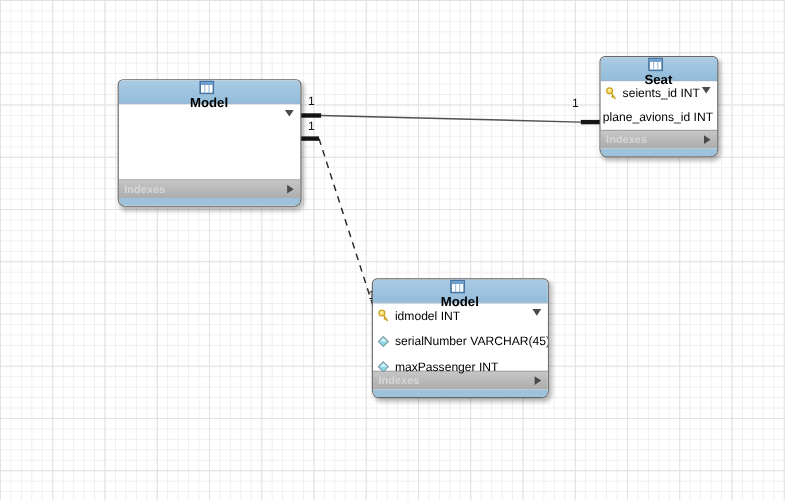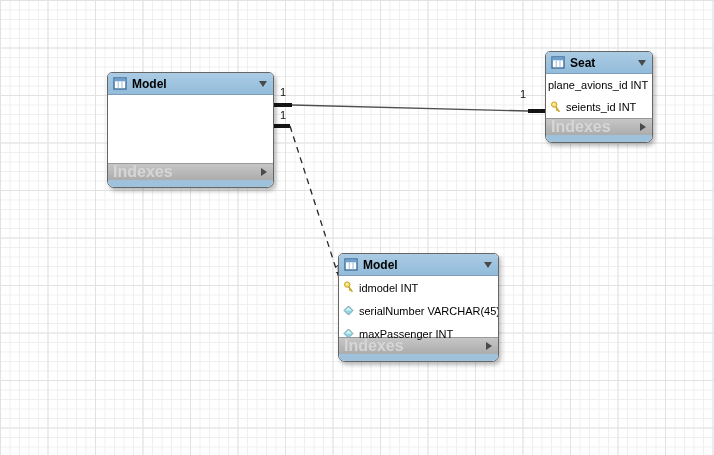--- a/index.html
+++ b/index.html
@@ -32,20 +32,21 @@
     background:#fff;
     box-shadow:2px 3px 4px rgba(0,0,0,0.28);
   }
   .tbl-header{
     height:22px;
     display:flex;align-items:center;
     padding:0 6px 0 5px;
     background:linear-gradient(#abcbe4,#92bcda);
     border-bottom:1px solid #7f9db9;
     box-sizing:border-box;
+    flex-direction:column;
   }
   .tbl-icon{display:inline-flex;margin-right:5px;}
   .tbl-title{font-size:12px;font-weight:bold;color:#000;}
   .hdr-caret{
     margin-left:auto;
     width:0;height:0;
     border-left:4.5px solid transparent;
     border-right:4.5px solid transparent;
     border-top:6px solid #4a4a4a;
   }
@@ -56,21 +57,21 @@
   .cicon{display:inline-flex;width:13px;justify-content:flex-start;margin-right:3px;flex:0 0 13px;}
   .ctext{font-size:11px;color:#000;white-space:nowrap;}
   .tbl-footer{
     height:17px;
     display:flex;align-items:center;justify-content:space-between;
     padding:0 6px 0 5px;
     background:linear-gradient(#c6c6c6,#acacac);
     border-top:1px solid #999;
     box-sizing:border-box;
   }
-  .ftext{font-size:16px;font-weight:bold;color:#d6d6d6;}
+  .ftext{font-size:10px;font-weight:bold;color:#d6d6d6;}
   .farrow{
     width:0;height:0;
     border-top:4.5px solid transparent;
     border-bottom:4.5px solid transparent;
     border-left:6px solid #4a4a4a;
   }
   .tbl-strip{height:7px;background:#9fc2dc;}
 </style>
 </head>
 <body>
@@ -124,32 +125,32 @@
           <rect x="1" y="1" width="12" height="11" fill="#ffffff" stroke="#46749f" stroke-width="1.5"></rect>
           <rect x="1.5" y="1.5" width="11" height="2.8" fill="#6f9fcd"></rect>
           <line x1="5.2" y1="4.3" x2="5.2" y2="11.5" stroke="#9cbbd9" stroke-width="1"></line>
           <line x1="9" y1="4.3" x2="9" y2="11.5" stroke="#9cbbd9" stroke-width="1"></line>
         </svg>
       </span>
       <span class="tbl-title">Seat</span>
       <span class="hdr-caret"></span>
     </div>
     <div class="tbl-body" style="height:44px">
-      <div class="row short noicon">
-        <span class="ctext">plane_avions_id INT</span>
-      </div>
       <div class="row short">
         <span class="cicon">
           <svg width="12" height="13" viewBox="0 0 12 13">
             <circle cx="4.2" cy="3.6" r="2.7" fill="#f7df6f" stroke="#caa21f" stroke-width="1"></circle>
             <circle cx="3.9" cy="3.1" r="0.9" fill="#fdf6d8"></circle>
             <path d="M5.8 5.7 L9.4 10.9 M7.5 8.3 L6 9.4" stroke="#caa21f" stroke-width="1.5" fill="none"></path>
           </svg>
         </span>
         <span class="ctext">seients_id INT</span>
+      </div>
+      <div class="row short noicon">
+        <span class="ctext">plane_avions_id INT</span>
       </div>
     </div>
     <div class="tbl-footer">
       <span class="ftext">Indexes</span>
       <span class="farrow"></span>
     </div>
     <div class="tbl-strip"></div>
   </div>
 
   <div class="tbl" style="left:338px;top:253px;width:159px">

